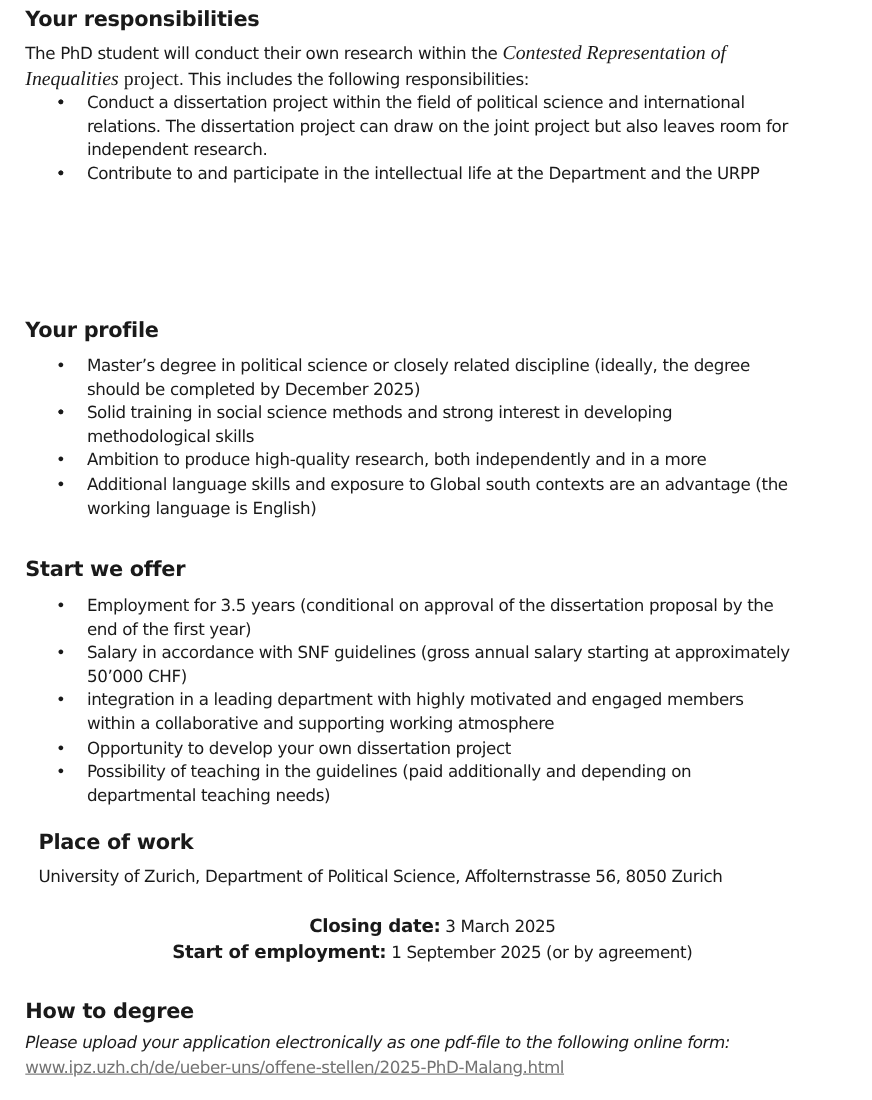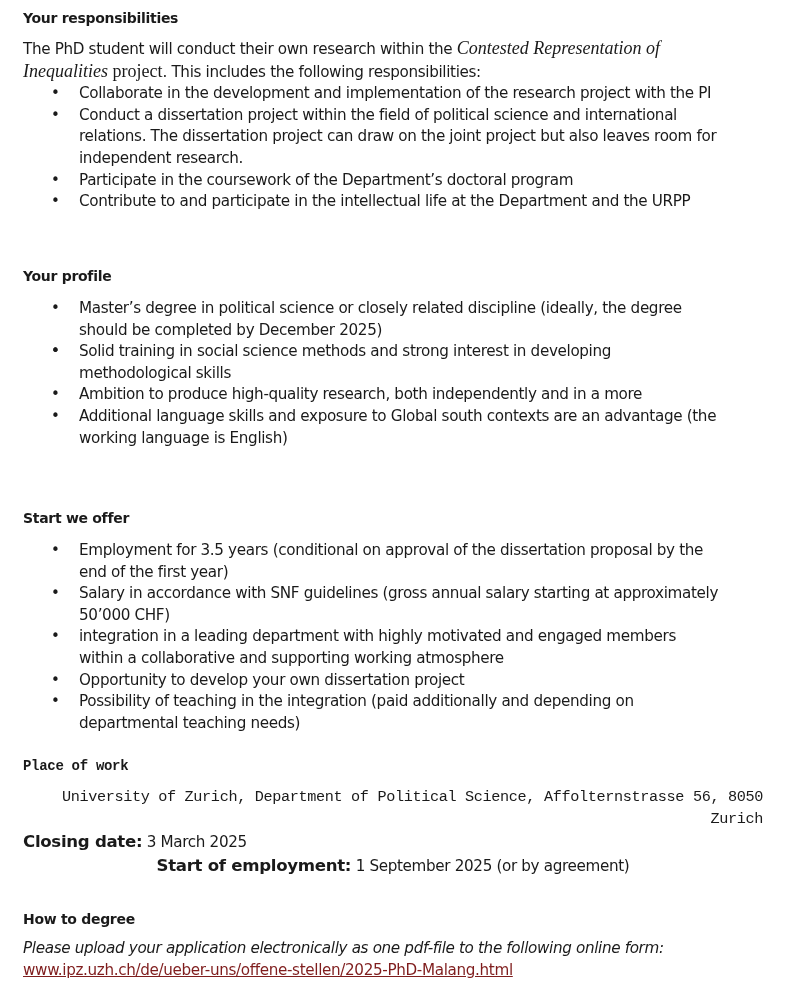--- a/index.html
+++ b/index.html
@@ -19,21 +19,21 @@
       position: absolute;
       left: 23px;
       top: 0;
       width: 740px;
       font-size: 15.2px;
       letter-spacing: -0.35px;
       line-height: 21.6px;
     }
     .h {
       font-weight: bold;
-      font-size: 14px;
+      font-size: 19px;
       letter-spacing: -0.3px;
       margin: 0;
       line-height: 24px;
     }
     .p {
       margin: 0;
     }
     .serif {
       font-family: "Liberation Serif", serif;
       font-size: 18px;
@@ -49,76 +49,76 @@
       padding-left: 56px;
       width: 645px;
     }
     ul.bl li .bullet {
       position: absolute;
       left: 28px;
       top: 0;
       font-size: 15px;
     }
     a.link {
-      color: #7f1d1d;
+      color: #737373;
       text-decoration: underline;
     }
     .lbl {
       font-weight: bold;
       font-size: 16.6px;
       letter-spacing: -0.3px;
     }
   </style>
 </head>
 <body>
 
 <div class="doc">
 
   <div style="position:absolute; top:6px; left:0; width:740px;">
     <h2 class="h">Your responsibilities</h2>
     <p class="p" style="margin-top:8px; width:720px;">
       <span>The PhD student will conduct their own research within the </span><span class="serif" style="font-style:italic;">Contested Representation of Inequalities</span><span class="serif"> project</span><span>. This includes the following responsibilities:</span>
     </p>
     <ul class="bl">
-      <li><span class="bullet">•</span><span>Collaborate in the development and implementation of the research project with the PI</span></li>
+      <li><span class="bullet">•</span></li>
       <li><span class="bullet">•</span><span>Conduct a dissertation project within the field of political science and international relations. The dissertation project can draw on the joint project but also leaves room for independent research.</span></li>
-      <li><span class="bullet">•</span><span>Participate in the coursework of the Department’s doctoral program</span></li>
+      <li><span class="bullet">•</span></li>
       <li><span class="bullet">•</span><span>Contribute to and participate in the intellectual life at the Department and the URPP</span></li>
     </ul>
   </div>
 
-  <div style="position:absolute; top:264px; left:0; width:740px;">
+  <div style="position:absolute; top:288px; left:0; width:740px;">
     <h2 class="h">Your profile</h2>
     <ul class="bl" style="margin-top:10px;">
       <li><span class="bullet">•</span><span>Master’s degree in political science or closely related discipline (ideally, the degree should be completed by December 2025)</span></li>
       <li><span class="bullet">•</span></li>
       <li><span class="bullet">•</span><span>Solid training in social science methods and strong interest in developing methodological skills</span></li>
       <li><span class="bullet">•</span><span>Ambition to produce high-quality research, both independently and in a more</span></li>
       <li><span class="bullet">•</span><span>Additional language skills and exposure to Global south contexts are an advantage (the working language is English)</span></li>
     </ul>
   </div>
 
   <div style="position:absolute; top:506px; left:0; width:740px;">
     <h2 class="h">Start we offer</h2>
     <ul class="bl" style="margin-top:10px;">
       <li><span class="bullet">•</span><span>Employment for 3.5 years (conditional on approval of the dissertation proposal by the end of the first year)</span></li>
       <li><span class="bullet">•</span><span>Salary in accordance with SNF guidelines (gross annual salary starting at approximately 50’000 CHF)</span></li>
       <li><span class="bullet">•</span><span>integration in a leading department with highly motivated and engaged members within a collaborative and supporting working atmosphere</span></li>
       <li><span class="bullet">•</span><span>Opportunity to develop your own dissertation project</span></li>
-      <li><span class="bullet">•</span><span>Possibility of teaching in the integration (paid additionally and depending on departmental teaching needs)</span></li>
+      <li><span class="bullet">•</span><span>Possibility of teaching in the guidelines (paid additionally and depending on departmental teaching needs)</span></li>
     </ul>
   </div>
 
-  <div style="position:absolute; top:754px; left:0; width:740px;font-family:Liberation Mono, monospace;">
+  <div style="position:absolute; top:754px; left:12px; width:740px;">
     <h2 class="h">Place of work</h2>
-    <p class="p" style="margin-top:9px;text-align:right;">University of Zurich, Department of Political Science, Affolternstrasse 56, 8050 Zurich</p>
+    <p class="p" style="margin-top:9px;">University of Zurich, Department of Political Science, Affolternstrasse 56, 8050 Zurich</p>
   </div>
 
   <div style="position:absolute; top:830px; left:0; width:740px;">
-    <p class="p" style="line-height:23px;">
+    <p class="p" style="line-height:23px;text-align:center;">
       <span class="lbl">Closing date:</span><span> 3 March 2025</span>
     </p>
     <p class="p" style="line-height:23px;text-align:center;">
       <span class="lbl">Start of employment:</span><span> 1 September 2025 (or by agreement)</span>
     </p>
   </div>
 
   <div style="position:absolute; top:907px; left:0; width:740px;">
     <h2 class="h">How to degree</h2>
     <p class="p" style="margin-top:7px;font-style:italic;">Please upload your application electronically as one pdf-file to the following online form:</p>

